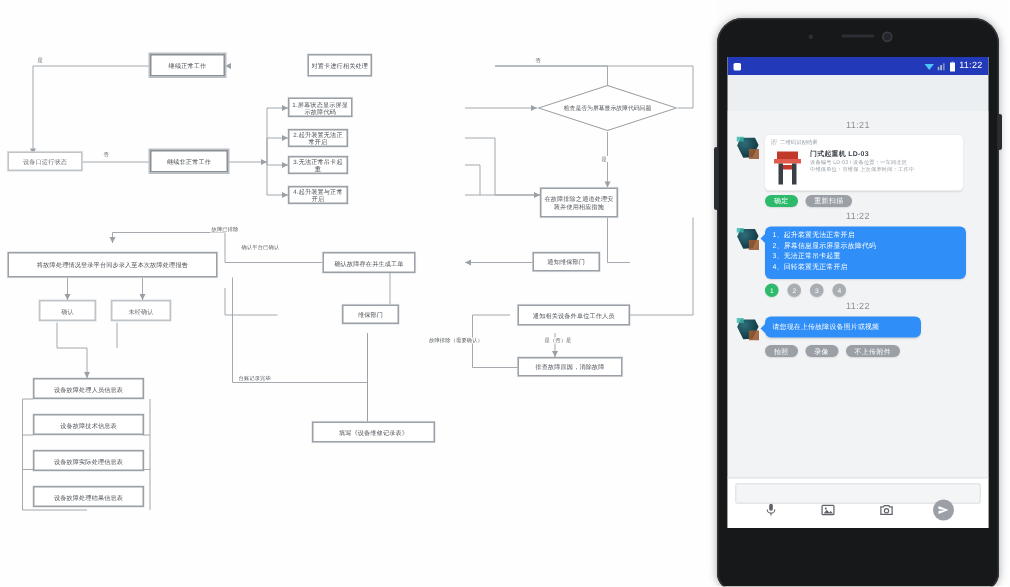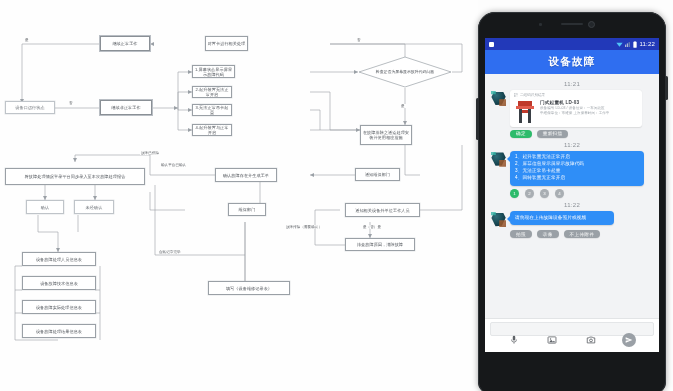--- a/index.html
+++ b/index.html
@@ -377,23 +377,20 @@
               <rect x="6" y="2" width="2" height="8" fill="#90a4ae"></rect>
             </svg>
             <svg class="bat-ico" viewBox="0 0 6 11">
               <rect x="2" y="0" width="2" height="1" fill="#fff"></rect>
               <rect x="0.4" y="1" width="5.2" height="9.6" rx="0.6" fill="#fff"></rect>
             </svg>
             <span id="clock">11:22</span>
           </span>
         </div>
 
-        <div id="appbar">
-          <span>设备故障</span>
-        </div>
 
         <div id="chat">
 
           <div class="tstamp">11:21</div>
 
           <div class="row">
             <div class="avatar">
               <span class="blob"></span>
                 <span class="blob o"></span>
                 <span class="blob c"></span>

